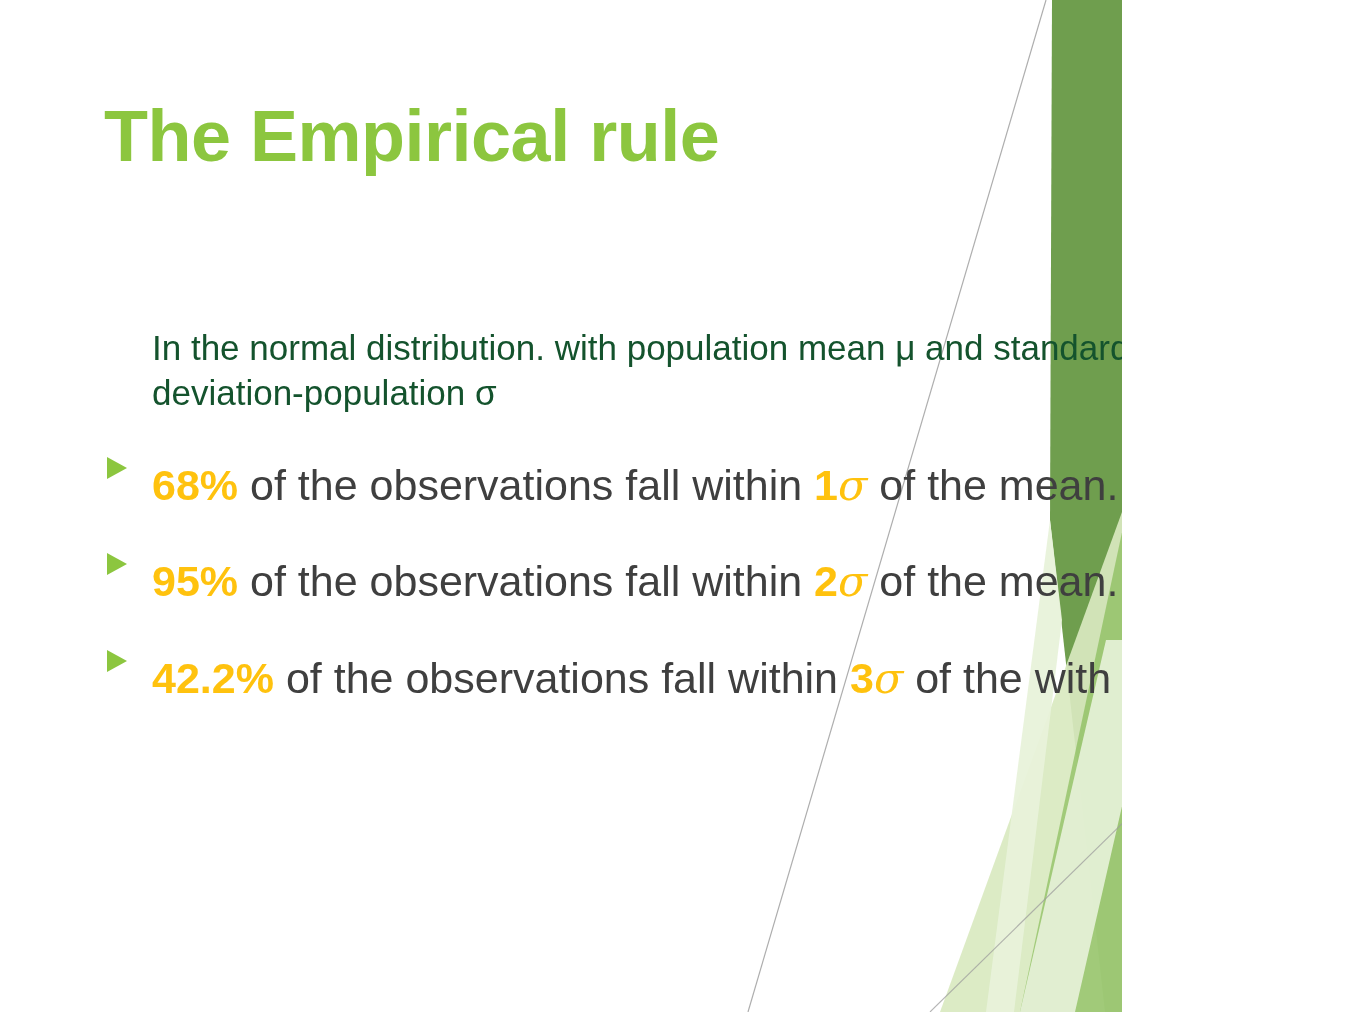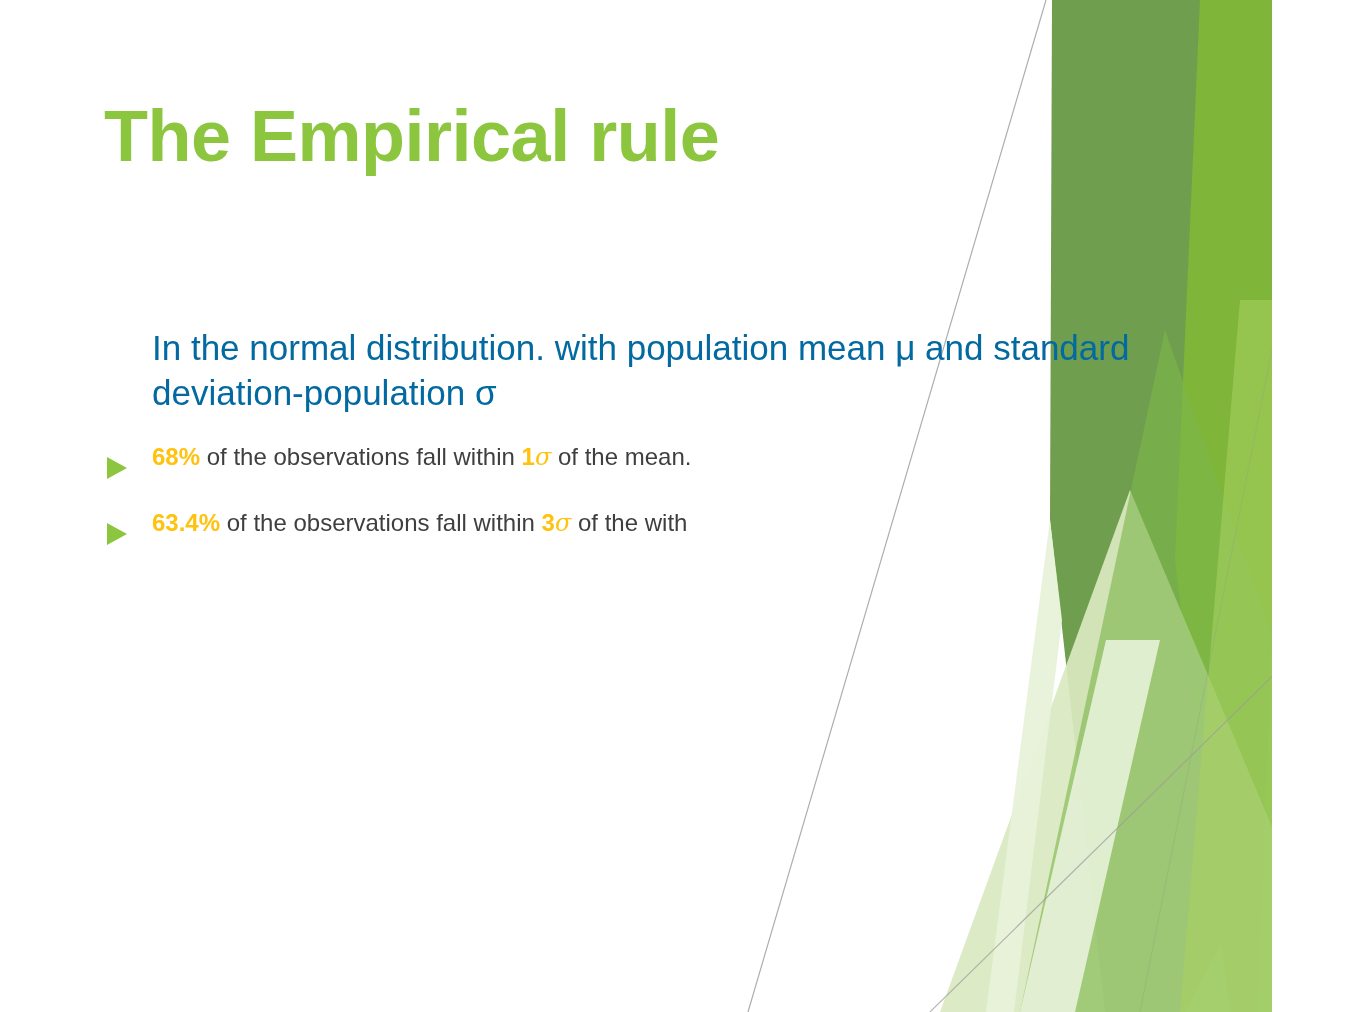--- a/index.html
+++ b/index.html
@@ -2,21 +2,21 @@
 <html><head>
 <meta charset="utf-8">
 <style>
   html, body {
     margin: 0;
     padding: 0;
     background: #ffffff;
   }
   #slide {
     position: relative;
-    width: 1272px;
+    width: 1122px;
     height: 1012px;
     background: #ffffff;
     overflow: hidden;
     font-family: "Liberation Sans", sans-serif;
   }
 
   
   #decor {
     position: absolute;
     inset: 0;
@@ -46,40 +46,41 @@
     position: absolute;
     left: 104px;
     top: 326px;
     width: 1180px;
     color: #3F3F3F;
   }
   #intro {
     margin-left: 48px;
     font-size: 35px;
     line-height: 1.28;
-    color: #0369a1;
+    color: #14532d;
     width: 1060px;
   }
   .bullet-row {
     display: flex;
     align-items: flex-start;
     margin-top: 26px;
   }
   .bullet-marker {
     flex: 0 0 auto;
     width: 48px;
     padding-top: 12px;
     line-height: 0;
   }
   .bullet-text {
     flex: 1 1 auto;
-    font-size: 24px;
+    font-size: 43px;
     line-height: 1.25;
     color: #3F3F3F;
     white-space: nowrap;
+    margin-top: 17px;
   }
   .hl {
     color: #FFC20E;
     font-weight: bold;
   }
   .sig {
     color: #FFC20E;
     font-family: "DejaVu Serif", serif;
     font-style: italic;
     font-weight: normal;
@@ -125,26 +126,36 @@
       <span class="bullet-marker">
         <svg width="26" height="28" viewBox="0 0 26 28" aria-hidden="true">
           <polygon points="3,3 23,14 3,25" fill="#8CC63F"></polygon>
         </svg>
       </span>
       <span class="bullet-text">
         <span class="hl">68%</span><span> of the observations fall within </span><span class="hl">1</span><span class="sig">σ</span><span> of the mean.</span>
       </span>
     </div>
 
+    <div class="bullet-row">
+      <span class="bullet-marker">
+        <svg width="26" height="28" viewBox="0 0 26 28" aria-hidden="true">
+          <polygon points="3,3 23,14 3,25" fill="#8CC63F"></polygon>
+        </svg>
+      </span>
+      <span class="bullet-text">
+        <span class="hl">95%</span><span> of the observations fall within </span><span class="hl">2</span><span class="sig">σ</span><span> of the mean.</span>
+      </span>
+    </div>
 
     <div class="bullet-row">
       <span class="bullet-marker">
         <svg width="26" height="28" viewBox="0 0 26 28" aria-hidden="true">
           <polygon points="3,3 23,14 3,25" fill="#8CC63F"></polygon>
         </svg>
       </span>
       <span class="bullet-text">
-        <span class="hl">63.4%</span><span> of the observations fall within </span><span class="hl">3</span><span class="sig">σ</span><span> of the with</span>
+        <span class="hl">42.2%</span><span> of the observations fall within </span><span class="hl">3</span><span class="sig">σ</span><span> of the with</span>
       </span>
     </div>
 
   </div>
 </div>
 
 </body></html>

